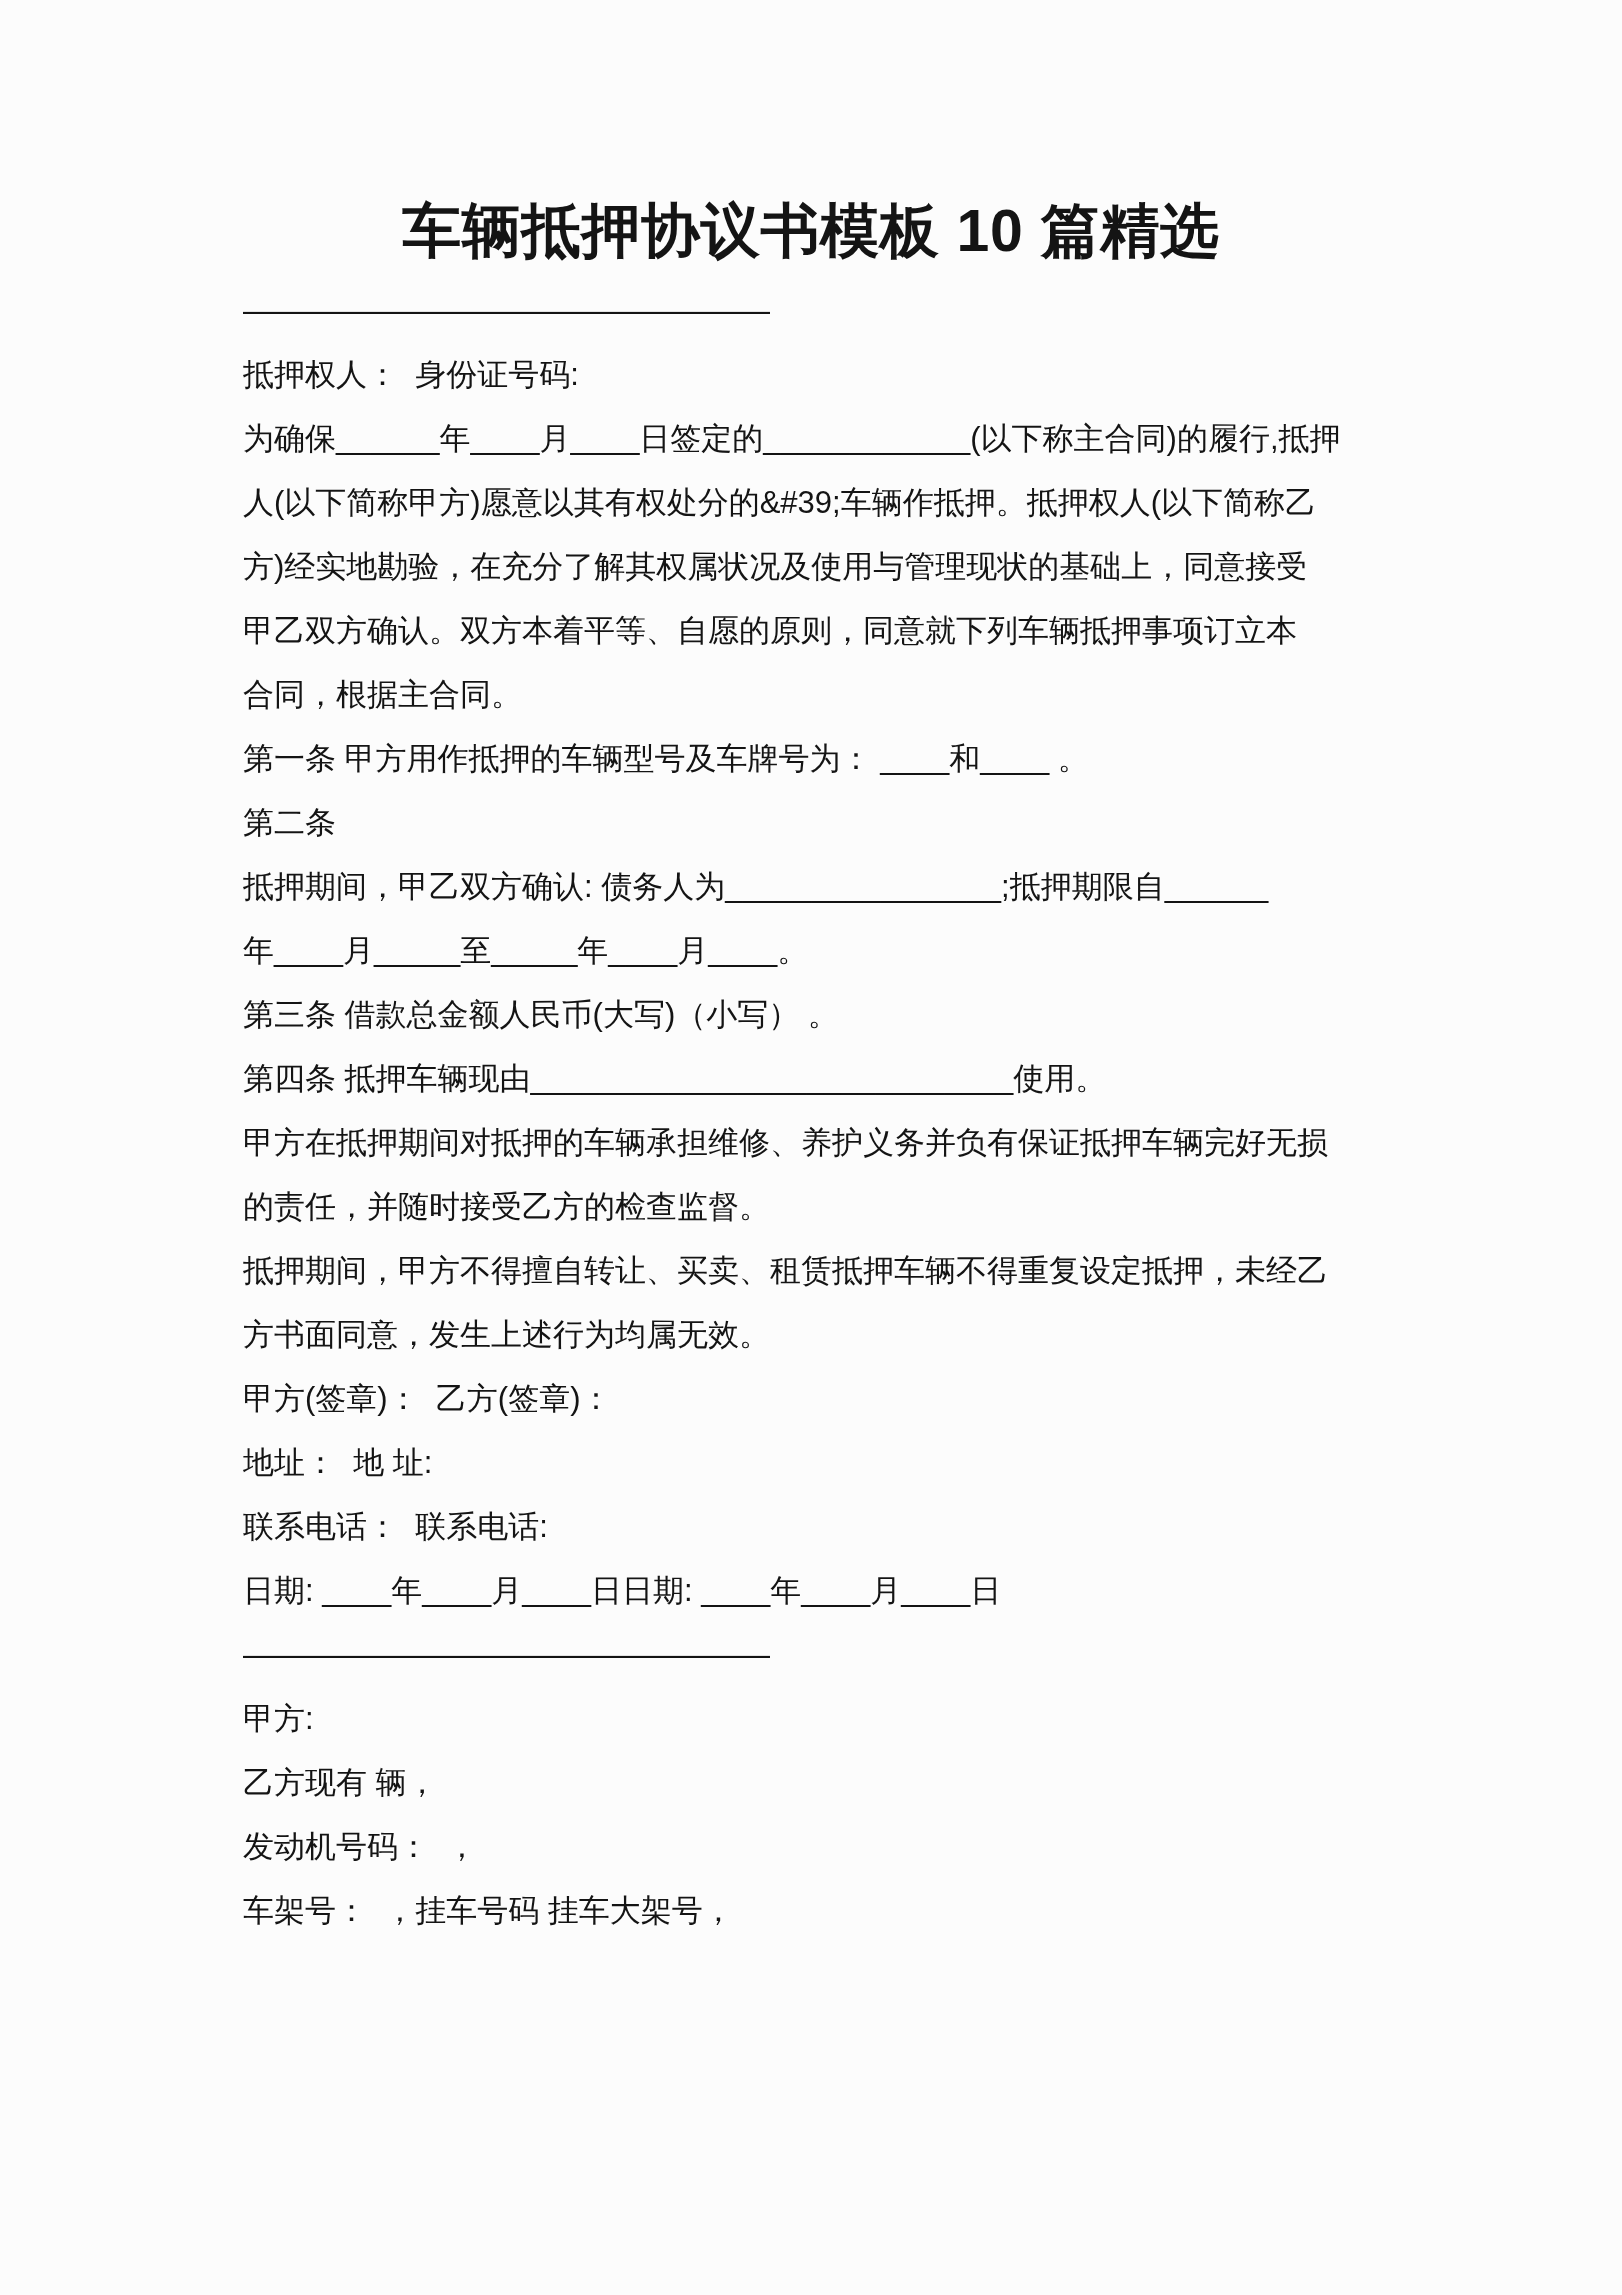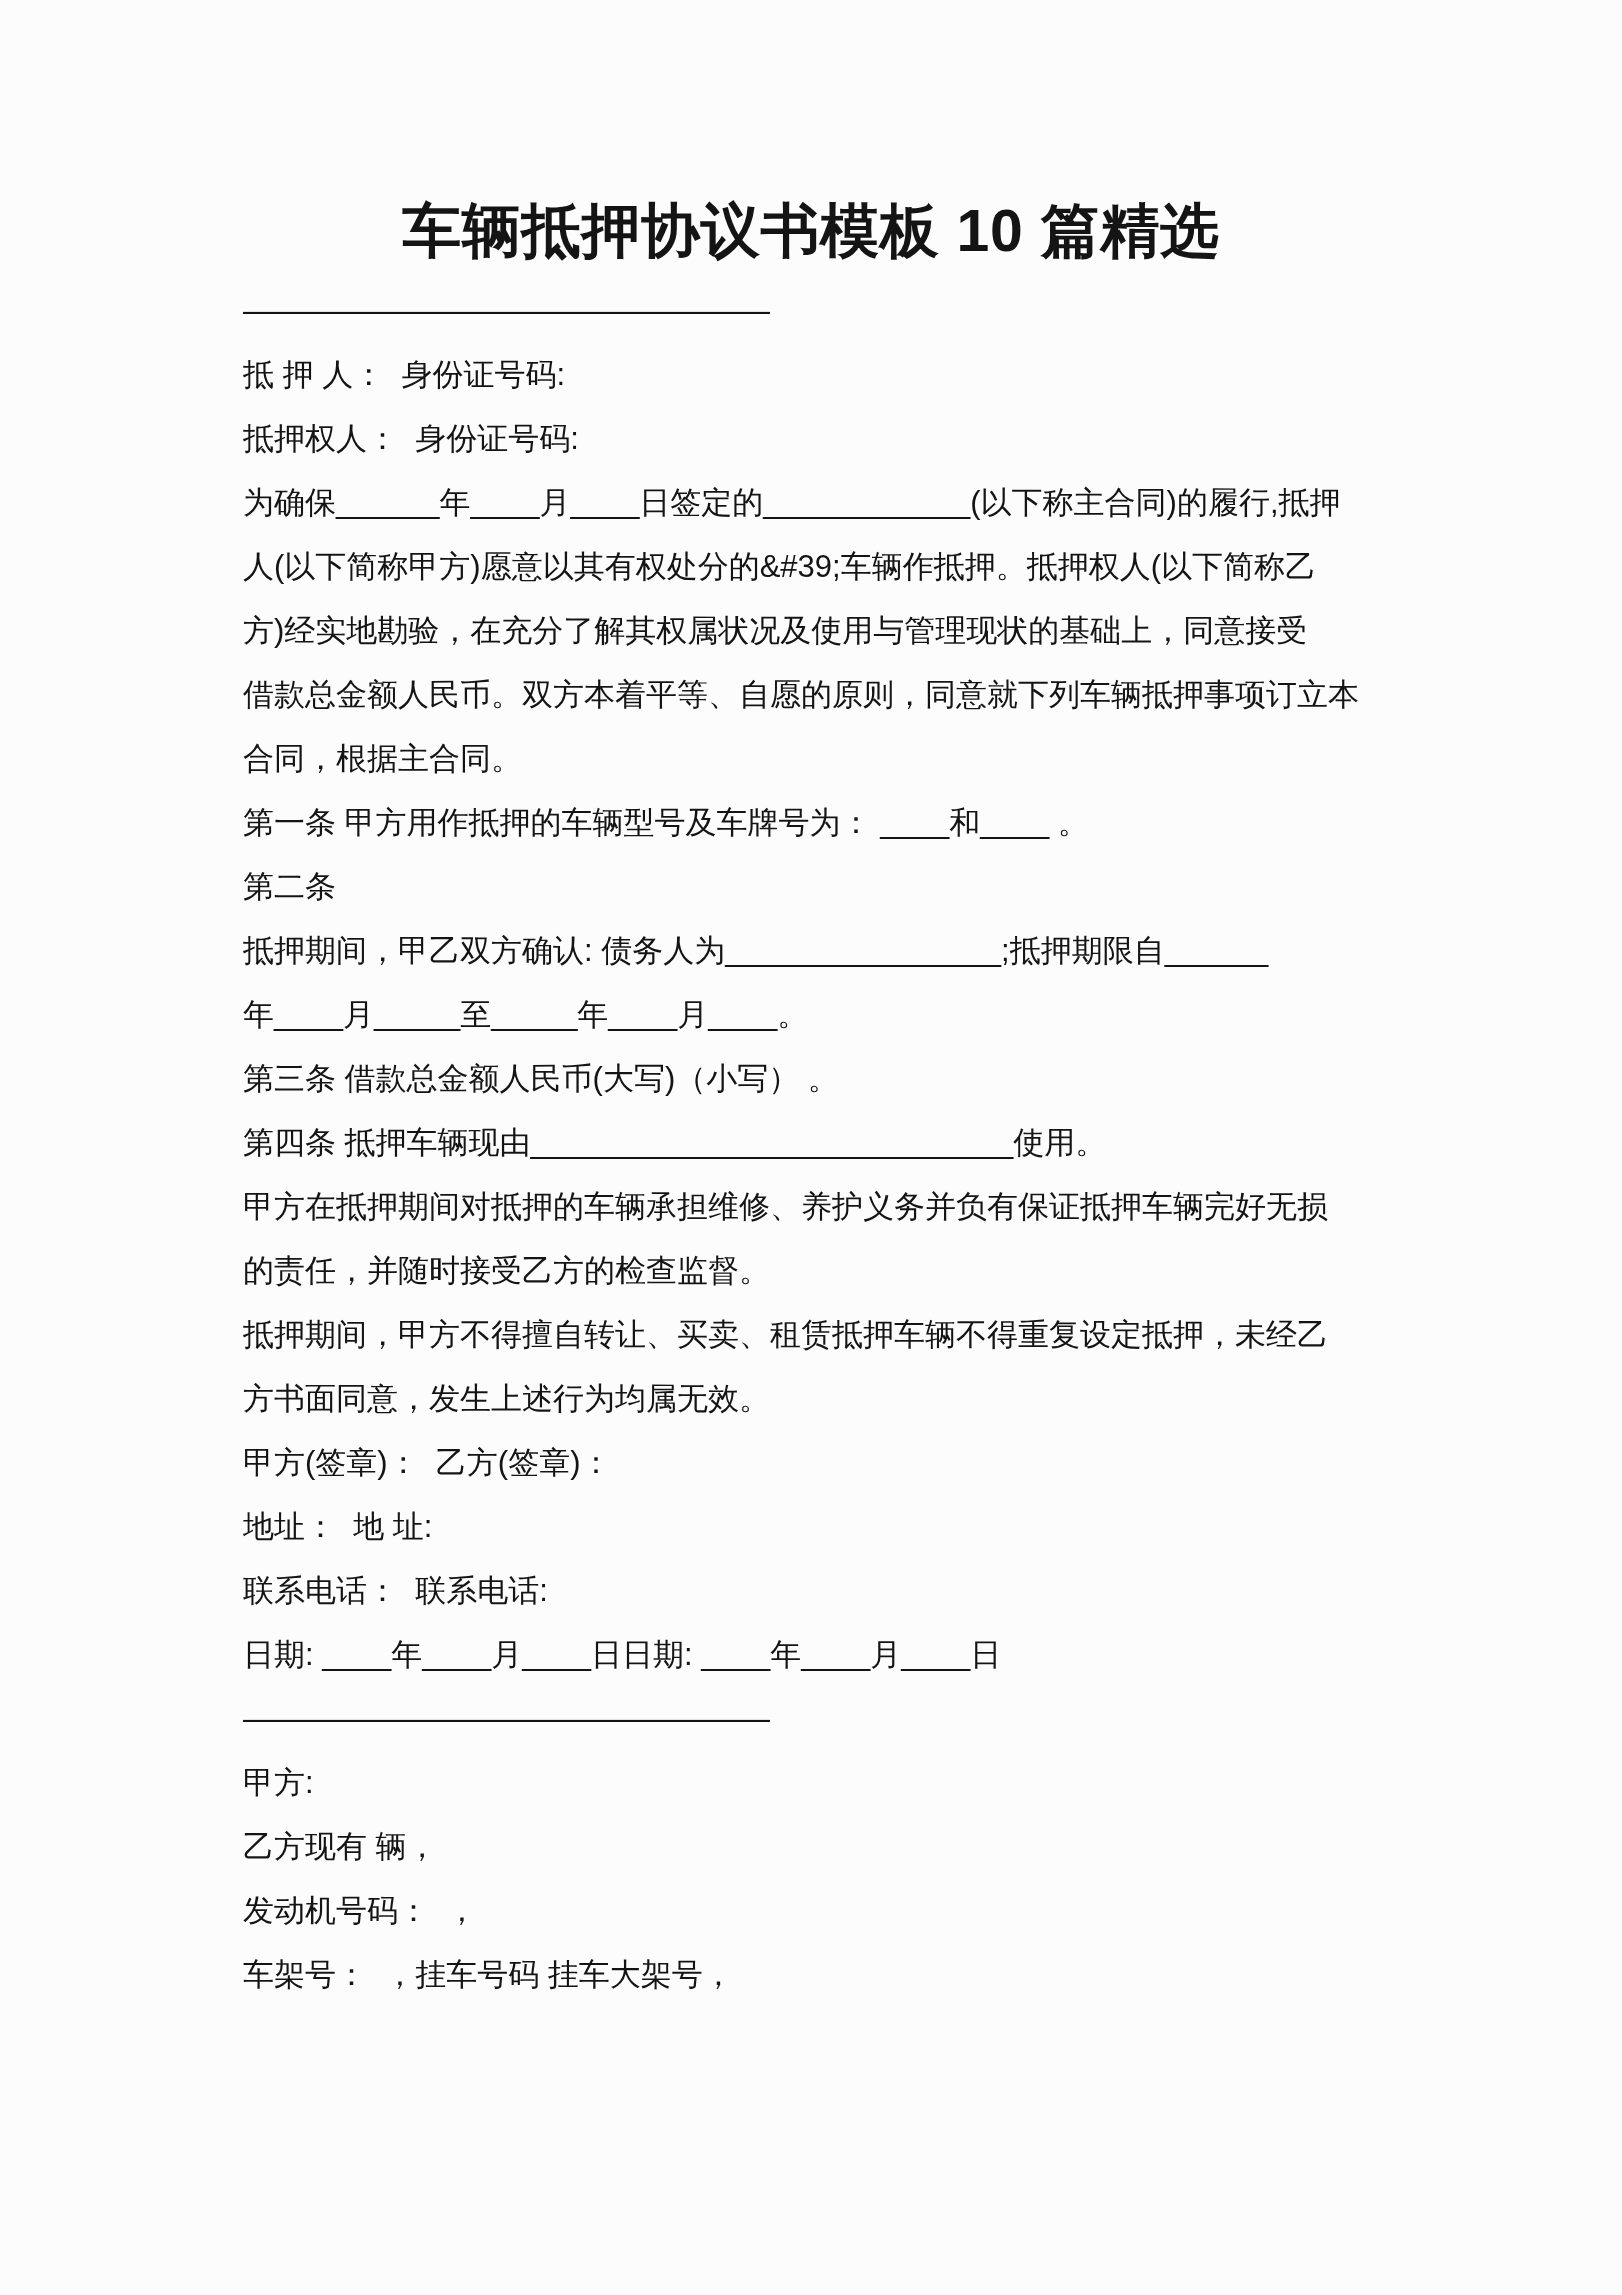--- a/index.html
+++ b/index.html
@@ -42,26 +42,25 @@
   }
 </style>
 </head>
 <body>
 
 <div class="page" style="background: rgb(252, 252, 252); color: rgb(20, 20, 20);">
   <div class="content">
     <div class="doc-title">车辆抵押协议书模板 10 篇精选</div>
     <div id="doc-body">
         <div class="line divider">—————————————————</div>
-        <div class="line">抵 押 人：  身份证号码:</div>
         <div class="line">抵押权人：  身份证号码:</div>
         <div class="line">为确保______年____月____日签定的____________(以下称主合同)的履行,抵押</div>
         <div class="line">人(以下简称甲方)愿意以其有权处分的&amp;#39;车辆作抵押。抵押权人(以下简称乙</div>
         <div class="line">方)经实地勘验，在充分了解其权属状况及使用与管理现状的基础上，同意接受</div>
-        <div class="line">借款总金额人民币。双方本着平等、自愿的原则，同意就下列车辆抵押事项订立本</div>
+        <div class="line">甲乙双方确认。双方本着平等、自愿的原则，同意就下列车辆抵押事项订立本</div>
         <div class="line">合同，根据主合同。</div>
         <div class="line">第一条 甲方用作抵押的车辆型号及车牌号为： ____和____ 。</div>
         <div class="line">第二条</div>
         <div class="line">抵押期间，甲乙双方确认: 债务人为________________;抵押期限自______</div>
         <div class="line">年____月_____至_____年____月____。</div>
         <div class="line">第三条 借款总金额人民币(大写)（小写） 。</div>
         <div class="line">第四条 抵押车辆现由____________________________使用。</div>
         <div class="line">甲方在抵押期间对抵押的车辆承担维修、养护义务并负有保证抵押车辆完好无损</div>
         <div class="line">的责任，并随时接受乙方的检查监督。</div>
         <div class="line">抵押期间，甲方不得擅自转让、买卖、租赁抵押车辆不得重复设定抵押，未经乙</div>

